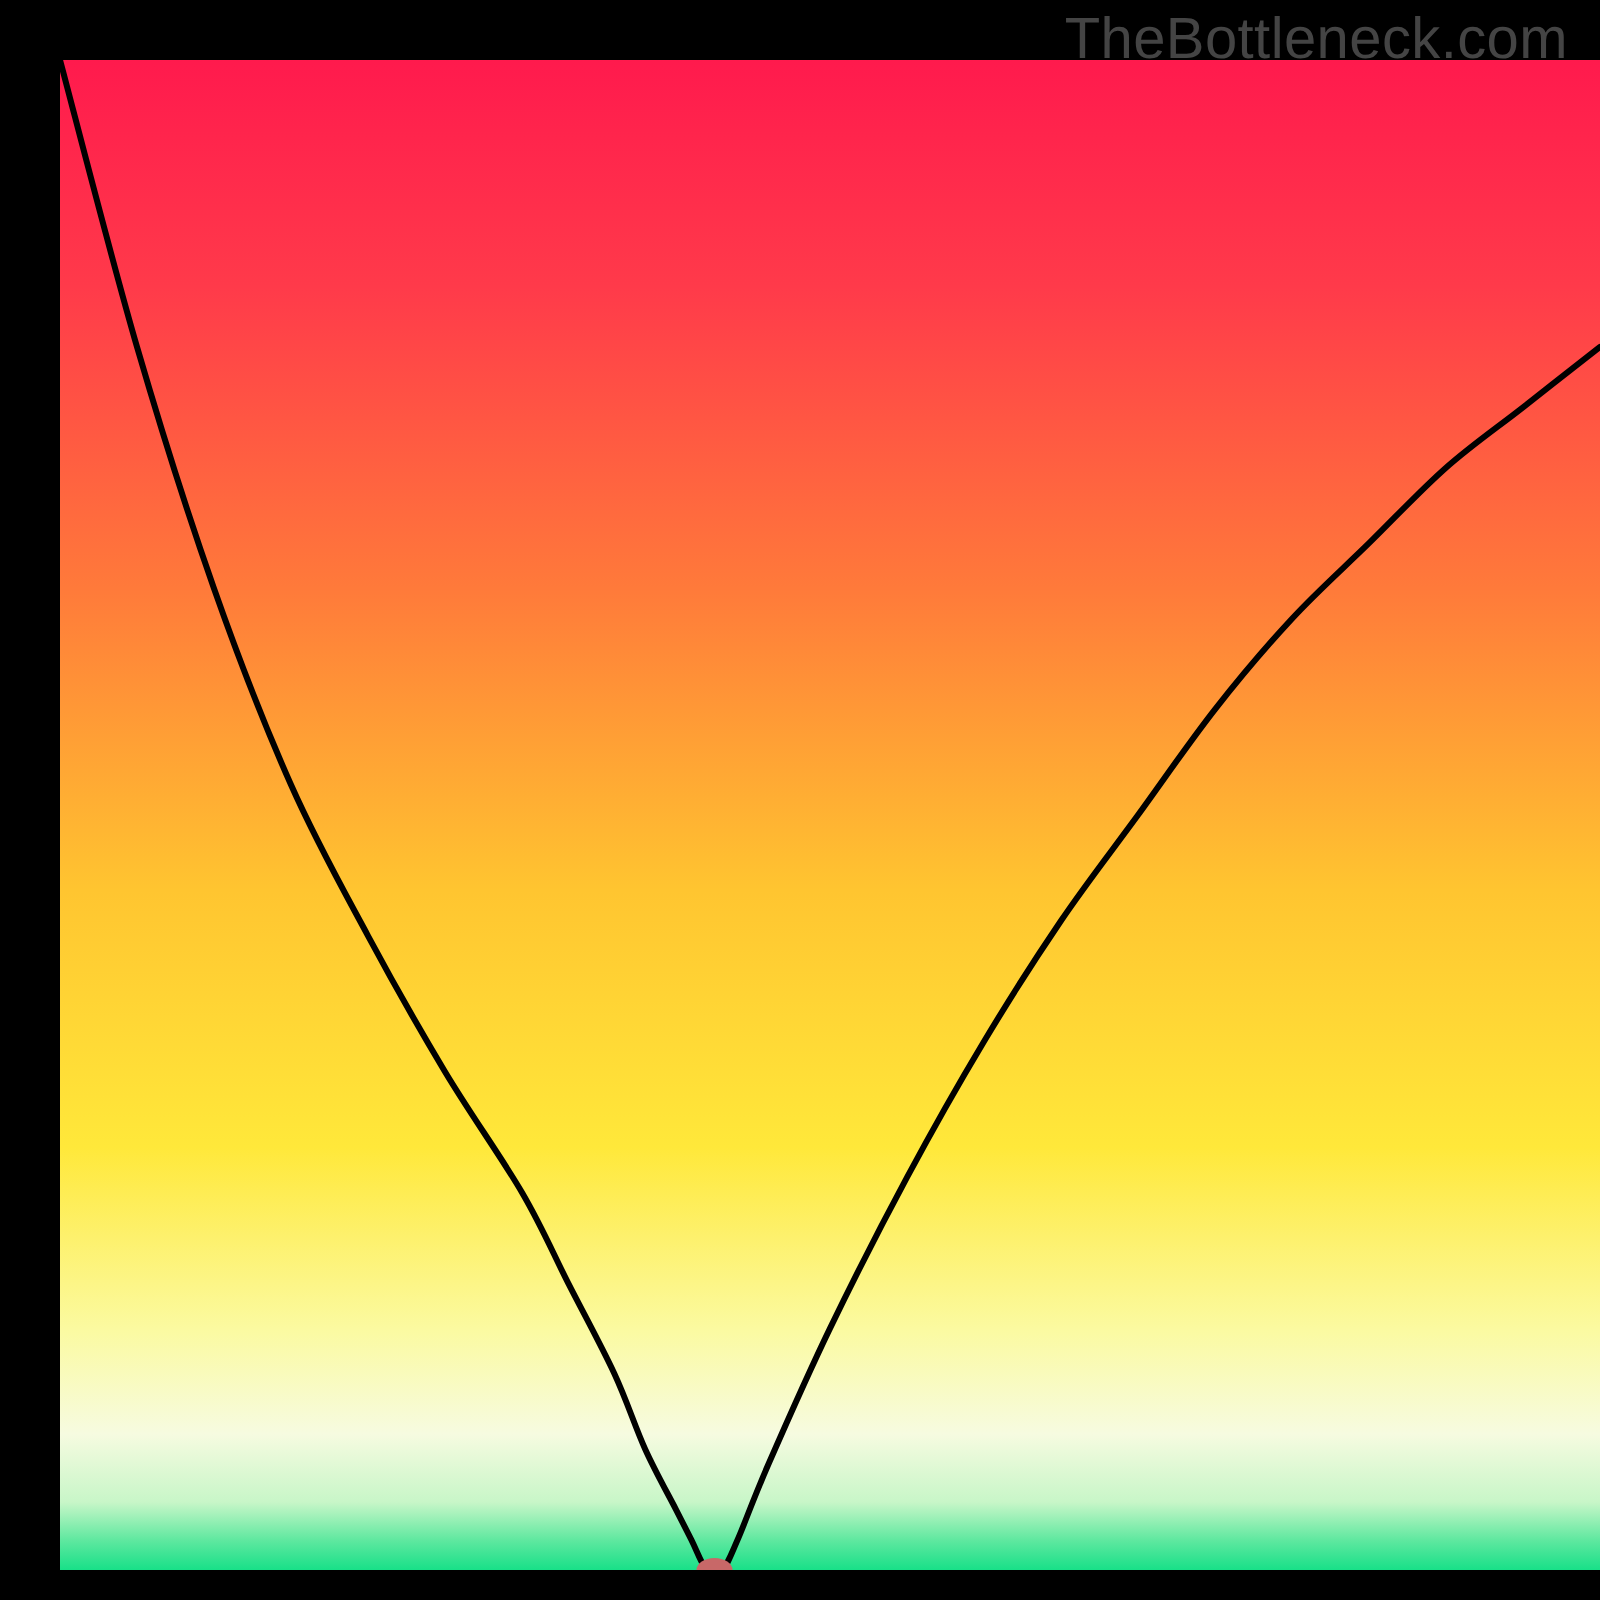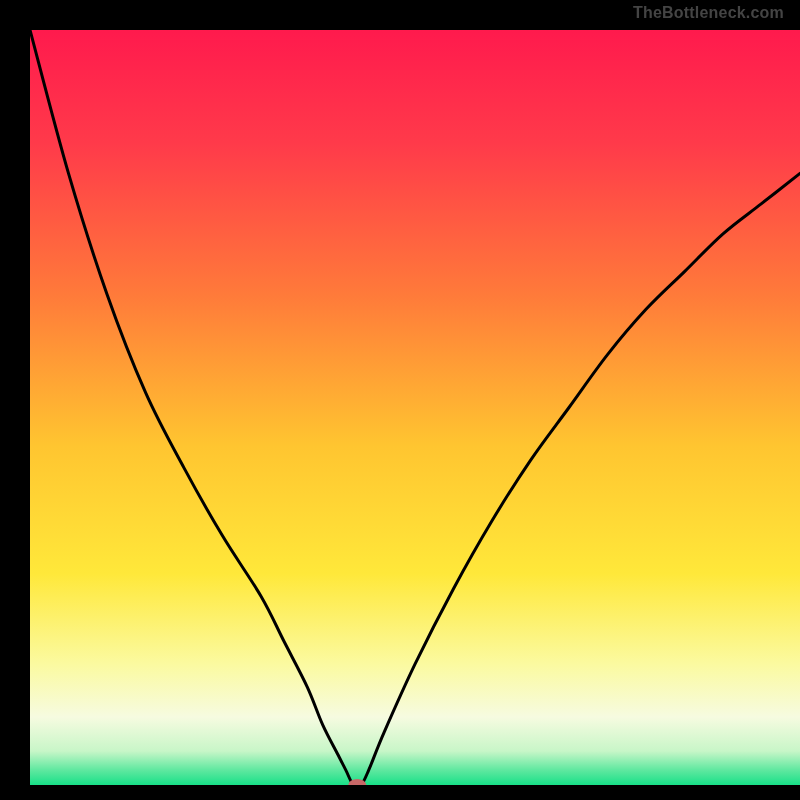--- a/index.html
+++ b/index.html
@@ -14,22 +14,22 @@
   .container {
     position: relative;
     width: 800px;
     height: 800px;
   }
   .watermark {
     position: absolute;
     top: 4px;
     right: 16px;
     color: #444;
-    font-size: 16px;
-    font-weight: 700;
+    font-size: 29px;
+    font-weight: 400;
     letter-spacing: 0.2px;
     z-index: 10;
   }
   svg {
     display: block;
   }
 </style>
 </head>
 <body>
 

